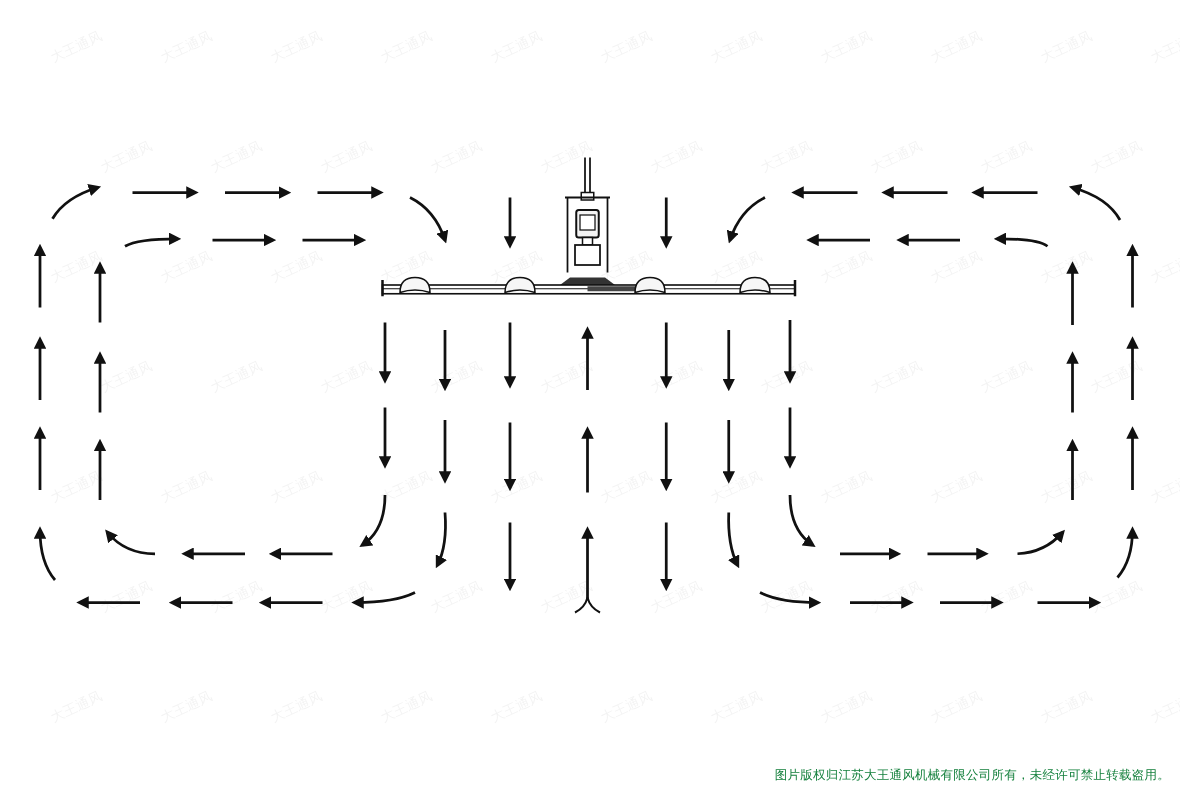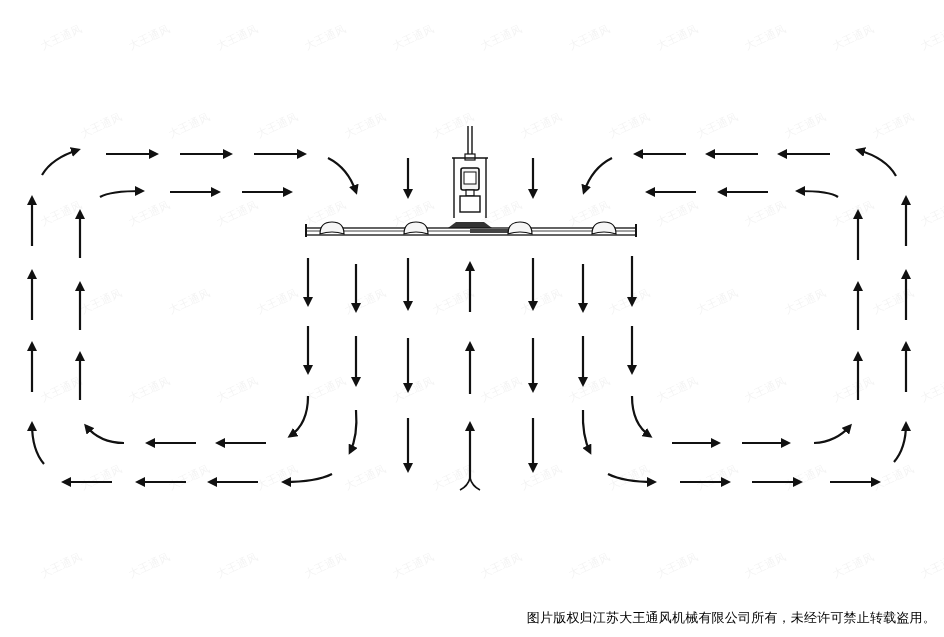--- a/index.html
+++ b/index.html
@@ -1,20 +1,20 @@
 <!DOCTYPE html>
 <html><head>
 <meta charset="utf-8">
 <style>
   html, body { margin: 0; padding: 0; background: #ffffff; }
   body { width: 944px; height: 637px; position: relative; overflow: hidden;
          font-family: "DejaVu Sans", sans-serif; }
   #diagram { position: absolute; left: 0; top: 0; width: 944px; height: 637px; }
-  .copyright { position: absolute; right: 8px; bottom: 10px; font-size: 13px;
-               color: #000000; letter-spacing: 0.2px; white-space: nowrap; }
+  .copyright { position: absolute; right: 8px; bottom: 10px; font-size: 10px;
+               color: #15803d; letter-spacing: 0.2px; white-space: nowrap; }
 </style>
 </head>
 <body>
 
 <svg id="diagram" xmlns="http://www.w3.org/2000/svg" width="944" height="637" viewBox="0 0 944 637">
   <defs>
     <marker id="ah" markerWidth="10" markerHeight="10" refX="7" refY="5" orient="auto" markerUnits="userSpaceOnUse" viewBox="0 0 10 10">
       <path d="M0 0 L10 5 L0 10 z" fill="#111111"></path>
     </marker>
   </defs>

